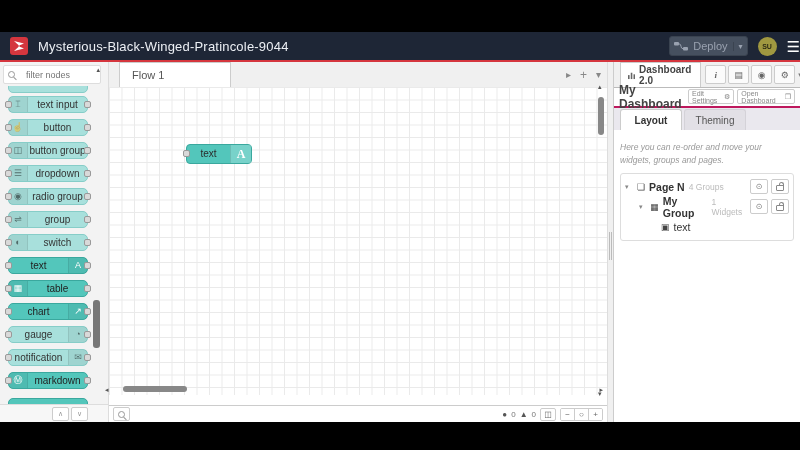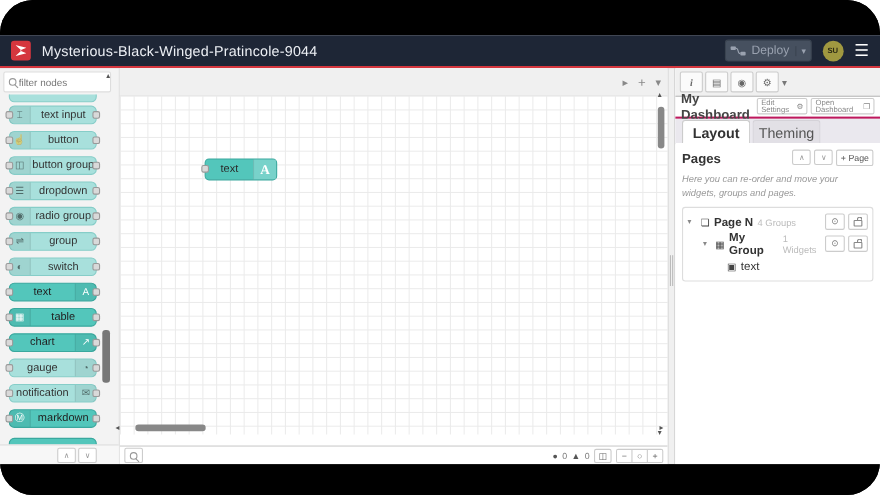--- a/index.html
+++ b/index.html
@@ -1,42 +1,42 @@
 <!DOCTYPE html>
 <html style="--accent-red: #d5363e; --header-bg: #1e2636; --teal-light: #a8e0dc; --teal-dark: #53c6bb;"><head>
 <meta charset="utf-8">
 <style>
   html,body{margin:0;padding:0;}
   .screen{position:relative;width:800px;height:450px;background:#000;overflow:hidden;
-          font-family:"Liberation Sans",sans-serif;border-radius:30px;-webkit-font-smoothing:antialiased;}
+          font-family:"Liberation Sans",sans-serif;-webkit-font-smoothing:antialiased;}
   .app{position:absolute;top:32px;left:0;width:800px;height:390px;background:#fff;}
 
   
   .header{position:absolute;top:0;left:0;right:0;height:28px;background:var(--header-bg);
           border-bottom:2px solid var(--accent-red);display:flex;align-items:center;}
   .logo{width:18px;height:18px;margin-left:10px;background:var(--accent-red);border-radius:3px;
         position:relative;flex:none;}
   .logo::before{content:"";position:absolute;left:4px;top:4px;width:10px;height:10px;
         background:#fff;clip-path:polygon(0 0,100% 25%,40% 50%,100% 75%,0 100%,55% 50%);}
   .hdr-title{color:#eceff4;font-size:13px;margin-left:10px;letter-spacing:.2px;}
-  .hdr-right{margin-left:auto;display:flex;align-items:center;gap:10px;margin-right:10px;}
+  .hdr-right{margin-left:auto;display:flex;align-items:center;gap:10px;}
   .deploy{display:flex;align-items:center;background:#46505f;border:1px solid #3a4350;border-radius:3px;
           height:18px;padding:0 4px;color:#9aa2b0;font-size:11px;gap:5px;}
   .deploy .dd{border-left:1px solid #3a4350;padding-left:5px;font-size:8px;color:#9aa2b0;}
   .avatar{width:19px;height:19px;border-radius:50%;background:#a09840;color:#2c2a14;font-size:7px;
           font-weight:bold;display:flex;align-items:center;justify-content:center;}
   .burger{color:#fff;font-size:15px;line-height:1;}
 
   
   .main{position:absolute;top:30px;left:0;right:0;bottom:0;display:flex;}
 
   
   .palette{position:relative;width:108px;flex:none;background:#f3f3f3;border-right:1px solid #ddd;}
   .p-search{position:absolute;top:3px;left:3px;width:92px;height:17px;background:#fff;
-            border:1px solid #ddd;border-radius:2px;display:flex;align-items:center;padding-left:4px;gap:0;}
+            border:1px solid #ddd;border-radius:2px;display:flex;align-items:center;padding-left:4px;gap:9px;}
   .p-search input{border:none;outline:none;width:68px;font-size:9px;color:#666;background:transparent;
             font-family:"Liberation Sans",sans-serif;}
   .mag{width:5px;height:5px;border:1px solid #999;border-radius:50%;position:relative;flex:none;}
   .mag::after{content:"";position:absolute;width:4px;height:1px;background:#999;transform:rotate(45deg);
             right:-3px;bottom:-2px;}
   .p-nodes{position:absolute;top:24px;left:0;right:0;bottom:17px;overflow:hidden;}
   .pnode{position:absolute;left:8px;width:80px;height:17px;border-radius:5px;display:flex;
          box-sizing:border-box;border:1px solid #86cdc8;}
   .pnode.light{background:var(--teal-light);}
   .pnode.dark{background:var(--teal-dark);border-color:#3aa89e;}
@@ -112,21 +112,21 @@
   .s-iconbtn{width:19px;height:17px;border:1px solid #ccc;border-radius:2px;background:#fbfbfb;
          display:flex;align-items:center;justify-content:center;font-size:9px;color:#666;}
   .s-caret{margin-left:3px;color:#777;font-size:9px;}
   .dash-row{position:absolute;top:25px;left:0;right:0;height:21px;border-bottom:2px solid #be185d;
             display:flex;align-items:center;padding:0 5px;box-sizing:border-box;}
   .dash-title{font-size:12px;font-weight:bold;color:#444;}
   .dash-btns{margin-left:auto;display:flex;gap:3px;}
   .sm-btn{border:1px solid #ccc;border-radius:2px;background:#fff;height:13px;display:flex;align-items:center;
           gap:2px;padding:0 3px;font-size:7px;color:#888;}
   .lt-strip{position:absolute;top:46px;left:0;right:0;height:22px;background:#eae8ee;border-bottom:1px solid #ccc;}
-  .lt-tab{position:absolute;bottom:-1px;height:22px;box-sizing:border-box;font-size:13px;display:flex;
+  .lt-tab{position:absolute;bottom:-1px;height:22px;box-sizing:border-box;font-size:10px;display:flex;
           align-items:center;justify-content:center;width:62px;}
   .lt-tab.active{left:6px;background:#fff;border:1px solid #ccc;border-bottom:1px solid #fff;
           border-radius:3px 3px 0 0;font-weight:bold;color:#333;}
   .lt-tab.inactive{left:70px;background:#e2e0e6;border:1px solid #d4d2d8;border-bottom:none;
           border-radius:3px 3px 0 0;color:#555;}
   .pages{position:absolute;top:68px;left:0;right:0;bottom:0;background:#fff;padding:6px 6px 0 6px;box-sizing:border-box;}
   .pages-hd{display:flex;align-items:center;}
   .pages-title{font-size:12px;font-weight:bold;color:#333;}
   .pages-btns{margin-left:auto;display:flex;gap:3px;}
   .pages-desc{font-size:8.5px;font-style:italic;color:#999;margin-top:5px;line-height:1.5;}
@@ -272,20 +272,21 @@
           <span class="sarrow" style="bottom:-16px;right:0;">▾</span>
         </div>
         <div class="p-footer">
           <span class="mini-btn">∧</span>
           <span class="mini-btn">∨</span>
         </div>
       </div>
 
       <div class="canvas">
         <div class="tabbar">
+          <div class="flowtab">Flow 1</div>
           <div class="tab-ctrls">
             <span>▸</span>
             <span style="font-size:12px;">+</span>
             <span>▾</span>
           </div>
         </div>
         <div class="grid">
           <div class="cnode">
             <span class="pport l"></span>
             <span class="clabel">text</span>
@@ -318,20 +319,28 @@
               <span>+</span>
             </div>
           </div>
         </div>
       </div>
 
       <div class="divider"></div>
 
       <div class="sidebar">
         <div class="s-tabbar">
+          <div class="s-tab">
+            <svg width="9" height="9" viewBox="0 0 9 9">
+              <rect x="0" y="4" width="2" height="5" fill="#666"></rect>
+              <rect x="3.5" y="1" width="2" height="8" fill="#666"></rect>
+              <rect x="7" y="3" width="2" height="6" fill="#666"></rect>
+            </svg>
+            <span>Dashboard 2.0</span>
+          </div>
           <div class="s-iconbtns">
             <span class="s-iconbtn" style="font-family:'Liberation Serif',serif;font-weight:bold;font-style:italic;">i</span>
             <span class="s-iconbtn">▤</span>
             <span class="s-iconbtn">◉</span>
             <span class="s-iconbtn">⚙</span>
           </div>
           <span class="s-caret">▾</span>
         </div>
 
         <div class="dash-row">
@@ -347,28 +356,20 @@
             </span>
           </div>
         </div>
 
         <div class="lt-strip">
           <div class="lt-tab active">Layout</div>
           <div class="lt-tab inactive">Theming</div>
         </div>
 
         <div class="pages">
-          <div class="pages-hd">
-            <span class="pages-title">Pages</span>
-            <div class="pages-btns">
-              <span class="mini-btn">∧</span>
-              <span class="mini-btn">∨</span>
-              <span class="sm-btn" style="color:#555;font-size:8px;">+ Page</span>
-            </div>
-          </div>
           <div class="pages-desc">Here you can re-order and move your widgets, groups and pages.</div>
 
           <div class="tree">
             <div class="trow">
               <span class="caret">▾</span>
               <span class="ticon">❏</span>
               <span class="tlabel">Page N</span>
               <span class="tmeta">4 Groups</span>
               <div class="tbtns">
                 <span class="tool-sq">⊙</span>

